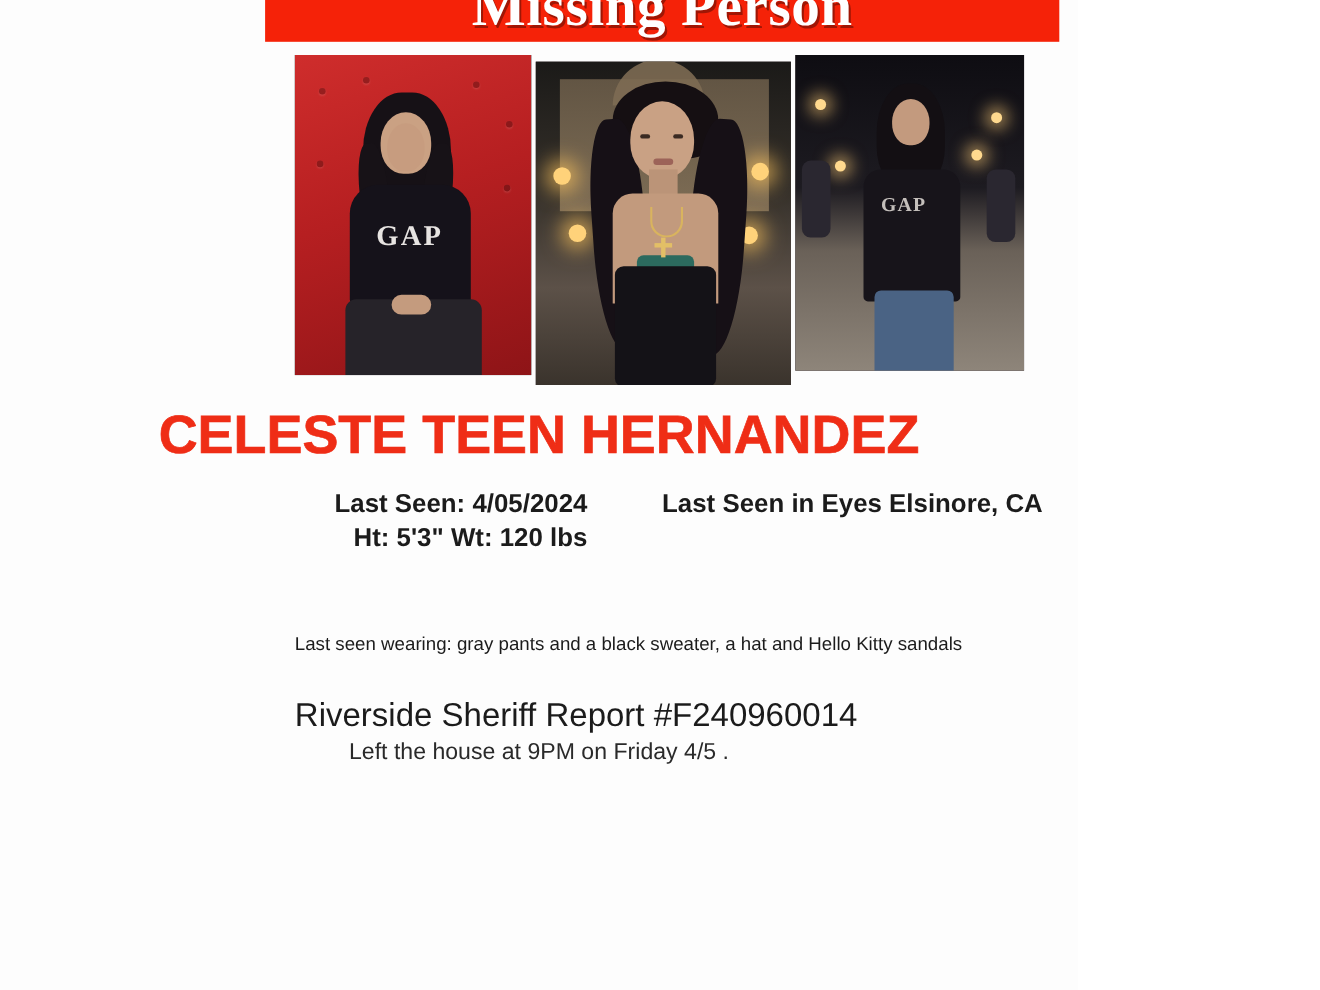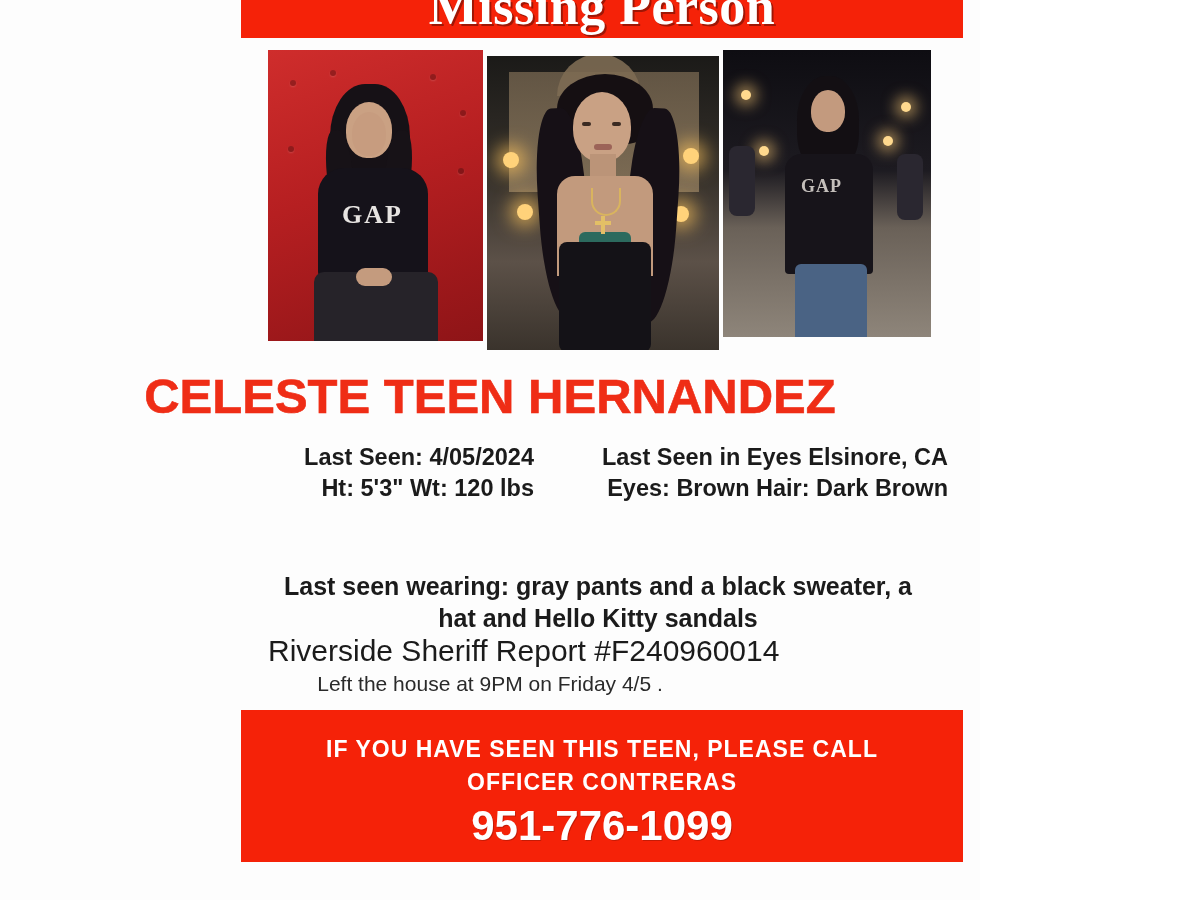--- a/index.html
+++ b/index.html
@@ -254,24 +254,23 @@
   }
   .details .col-a { width: 266px; }
   .details .col-b { flex: 1; }
 
   .wearing {
     position: absolute;
     left: 268px;
     top: 570px;
     width: 660px;
     color: #1b1b1b;
-    font-size: 25px;
-    font-weight: bold;
+    font-size: 17px;
+    font-weight: normal;
     line-height: 32px;
-    text-align: center;
   }
   .report {
     position: absolute;
     left: 268px;
     top: 634px;
     color: #1b1b1b;
     font-size: 30px;
     font-weight: normal;
   }
   .note {
@@ -389,27 +388,21 @@
 
   <div class="name">CELESTE TEEN HERNANDEZ</div>
 
   <div class="details">
     <div class="row">
       <div class="col-a">Last Seen:  4/05/2024</div>
       <div class="col-b">Last Seen in Eyes Elsinore, CA</div>
     </div>
     <div class="row">
       <div class="col-a">Ht: 5'3"  Wt: 120 lbs</div>
-      <div class="col-b">Eyes: Brown   Hair:  Dark Brown</div>
     </div>
   </div>
 
   <div class="wearing">Last seen wearing: gray pants and a black sweater, a hat and Hello Kitty sandals</div>
   <div class="report">Riverside Sheriff Report #F240960014</div>
   <div class="note">Left the house at 9PM on Friday 4/5 .</div>
 
-  <div class="banner-bottom">
-    <div class="line1">IF YOU HAVE SEEN THIS TEEN, PLEASE CALL</div>
-    <div class="line2">OFFICER CONTRERAS</div>
-    <div class="phone">951-776-1099</div>
-  </div>
 
 </div>
 
 </body></html>

